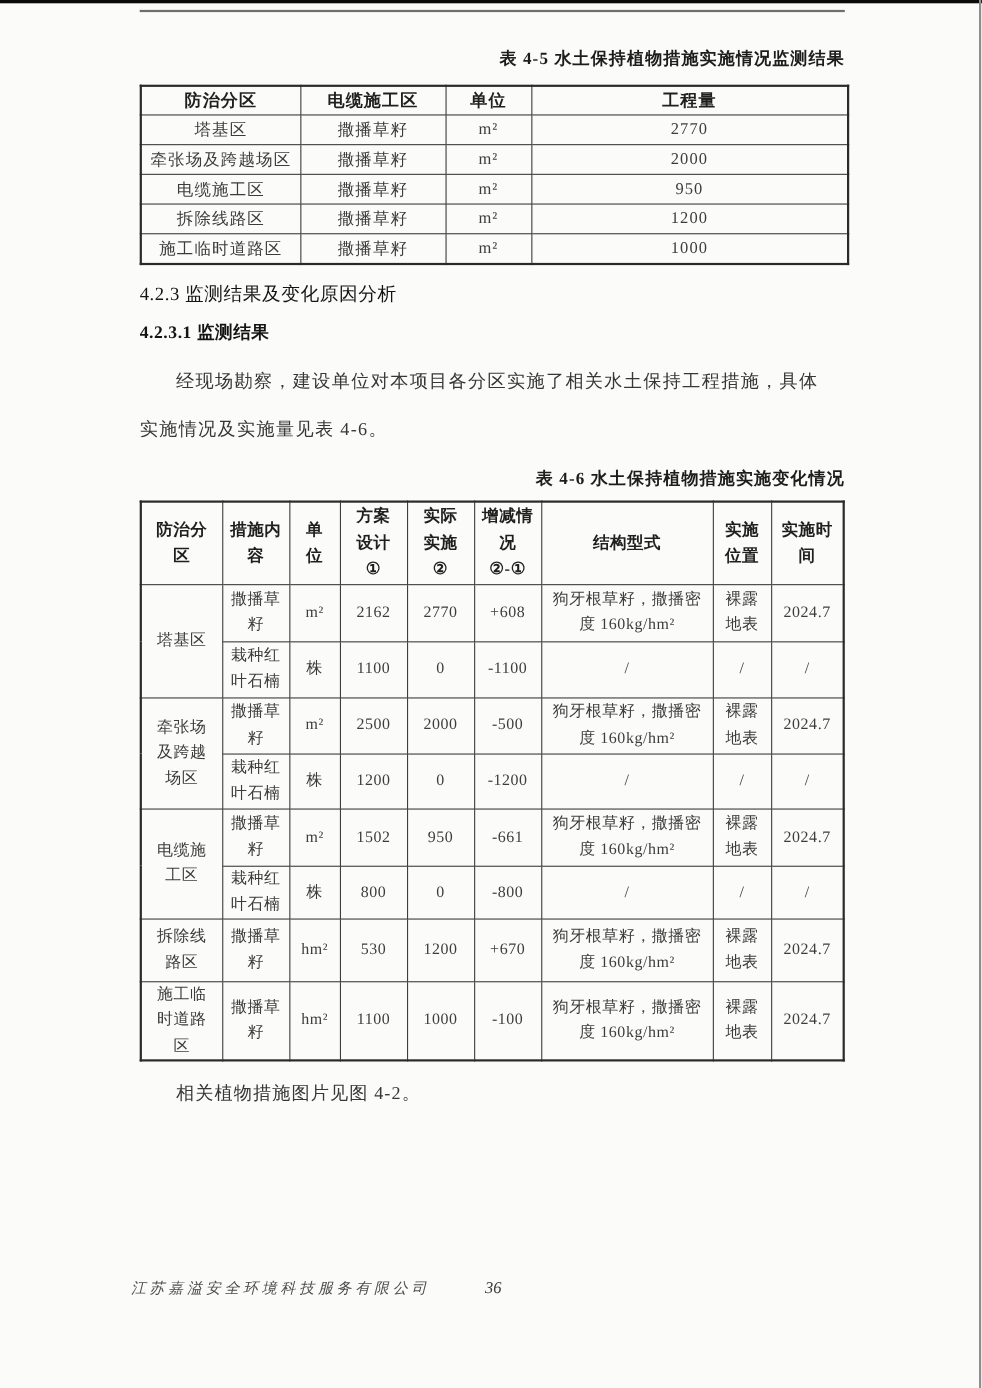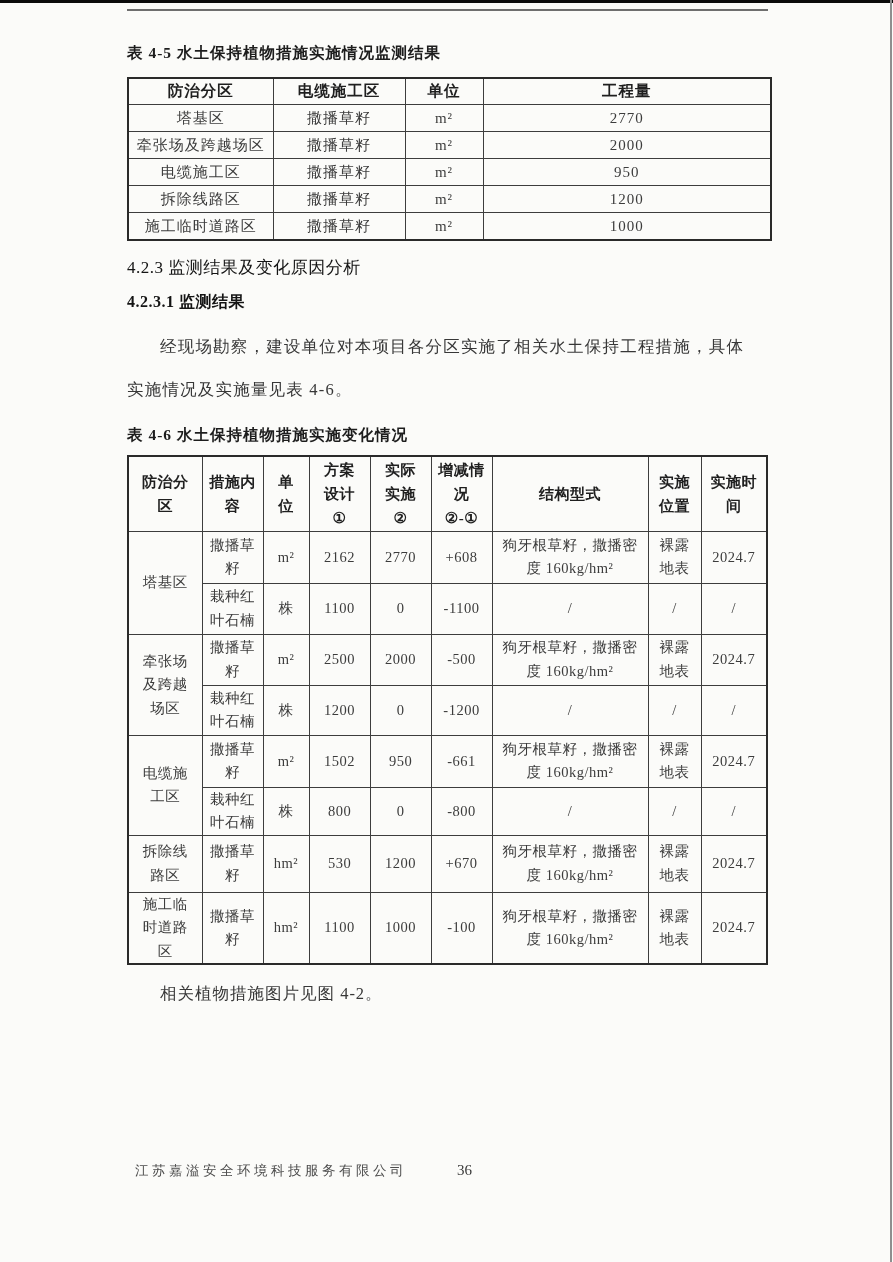--- a/index.html
+++ b/index.html
@@ -9,21 +9,21 @@
     font-family:"Liberation Serif","DejaVu Serif",serif;
     color:#3c3c3c;
   }
   .top-edge{position:absolute;top:0;left:0;width:893px;height:3px;background:#0b0b0b;}
   .right-edge{position:absolute;top:0;right:1px;width:2px;height:1262px;background:#8f8f8f;}
   .content{width:641px;margin-left:127px;position:relative;}
 
   .doc-header{padding-top:50px;text-align:center;font-size:15px;color:#515151;letter-spacing:2px;}
   .header-rule{margin-top:9px;border-bottom:2px solid #6e6e6e;height:0;}
 
-  .tbl-title{text-align:left;font-weight:bold;color:#1d1d1d;font-size:15.5px;letter-spacing:1px;}
+  .tbl-title{text-align:right;font-weight:bold;color:#1d1d1d;font-size:15.5px;letter-spacing:1px;}
   .t45-title{margin-top:32px;}
   .t46-title{margin-top:13px;}
 
   table{border-collapse:collapse;table-layout:fixed;border:2px solid #2a2a2a;}
   th,td{border:1px solid #3d3d3d;text-align:center;vertical-align:middle;padding:0 2px;overflow:hidden;}
   th{font-weight:bold;color:#1f1f1f;}
 
   .t45{margin-top:13px;width:643px;padding-left:42px;}
   .t45 th{height:25px;font-size:15.5px;letter-spacing:1px;}
   .t45 td{height:26px;font-size:15px;letter-spacing:1px;}
@@ -33,21 +33,21 @@
   .t46 td{font-size:14.5px;white-space:pre-line;line-height:1.62;letter-spacing:0.5px;}
 
   .h1{margin-top:15px;font-weight:normal;color:#141414;font-size:17px;letter-spacing:0.5px;}
   .h2{margin-top:13px;font-weight:bold;color:#141414;font-size:16px;letter-spacing:0.5px;}
 
   .para{margin:13px 0 0 0;font-size:16.5px;color:#373737;letter-spacing:1.2px;
         line-height:2.6;text-indent:2em;white-space:pre-line;text-align:justify;}
   .para-after{margin:14px 0 0 0;font-size:16.5px;color:#373737;letter-spacing:1px;
         line-height:1.8;text-indent:2em;}
 
-  .footer{position:absolute;top:1162px;left:135px;display:flex;align-items:baseline;}
+  .footer{position:absolute;top:1162px;left:119px;display:flex;align-items:baseline;font-style:italic;}
   .footer .company{font-size:13.5px;color:#4c4c4c;letter-spacing:3.5px;}
   .footer .pagenum{margin-left:50px;font-size:15px;color:#3a3a3a;}
 </style>
 </head>
 <body>
 
 <div class="top-edge"></div>
 <div class="right-edge"></div>
 
 <div class="content">

